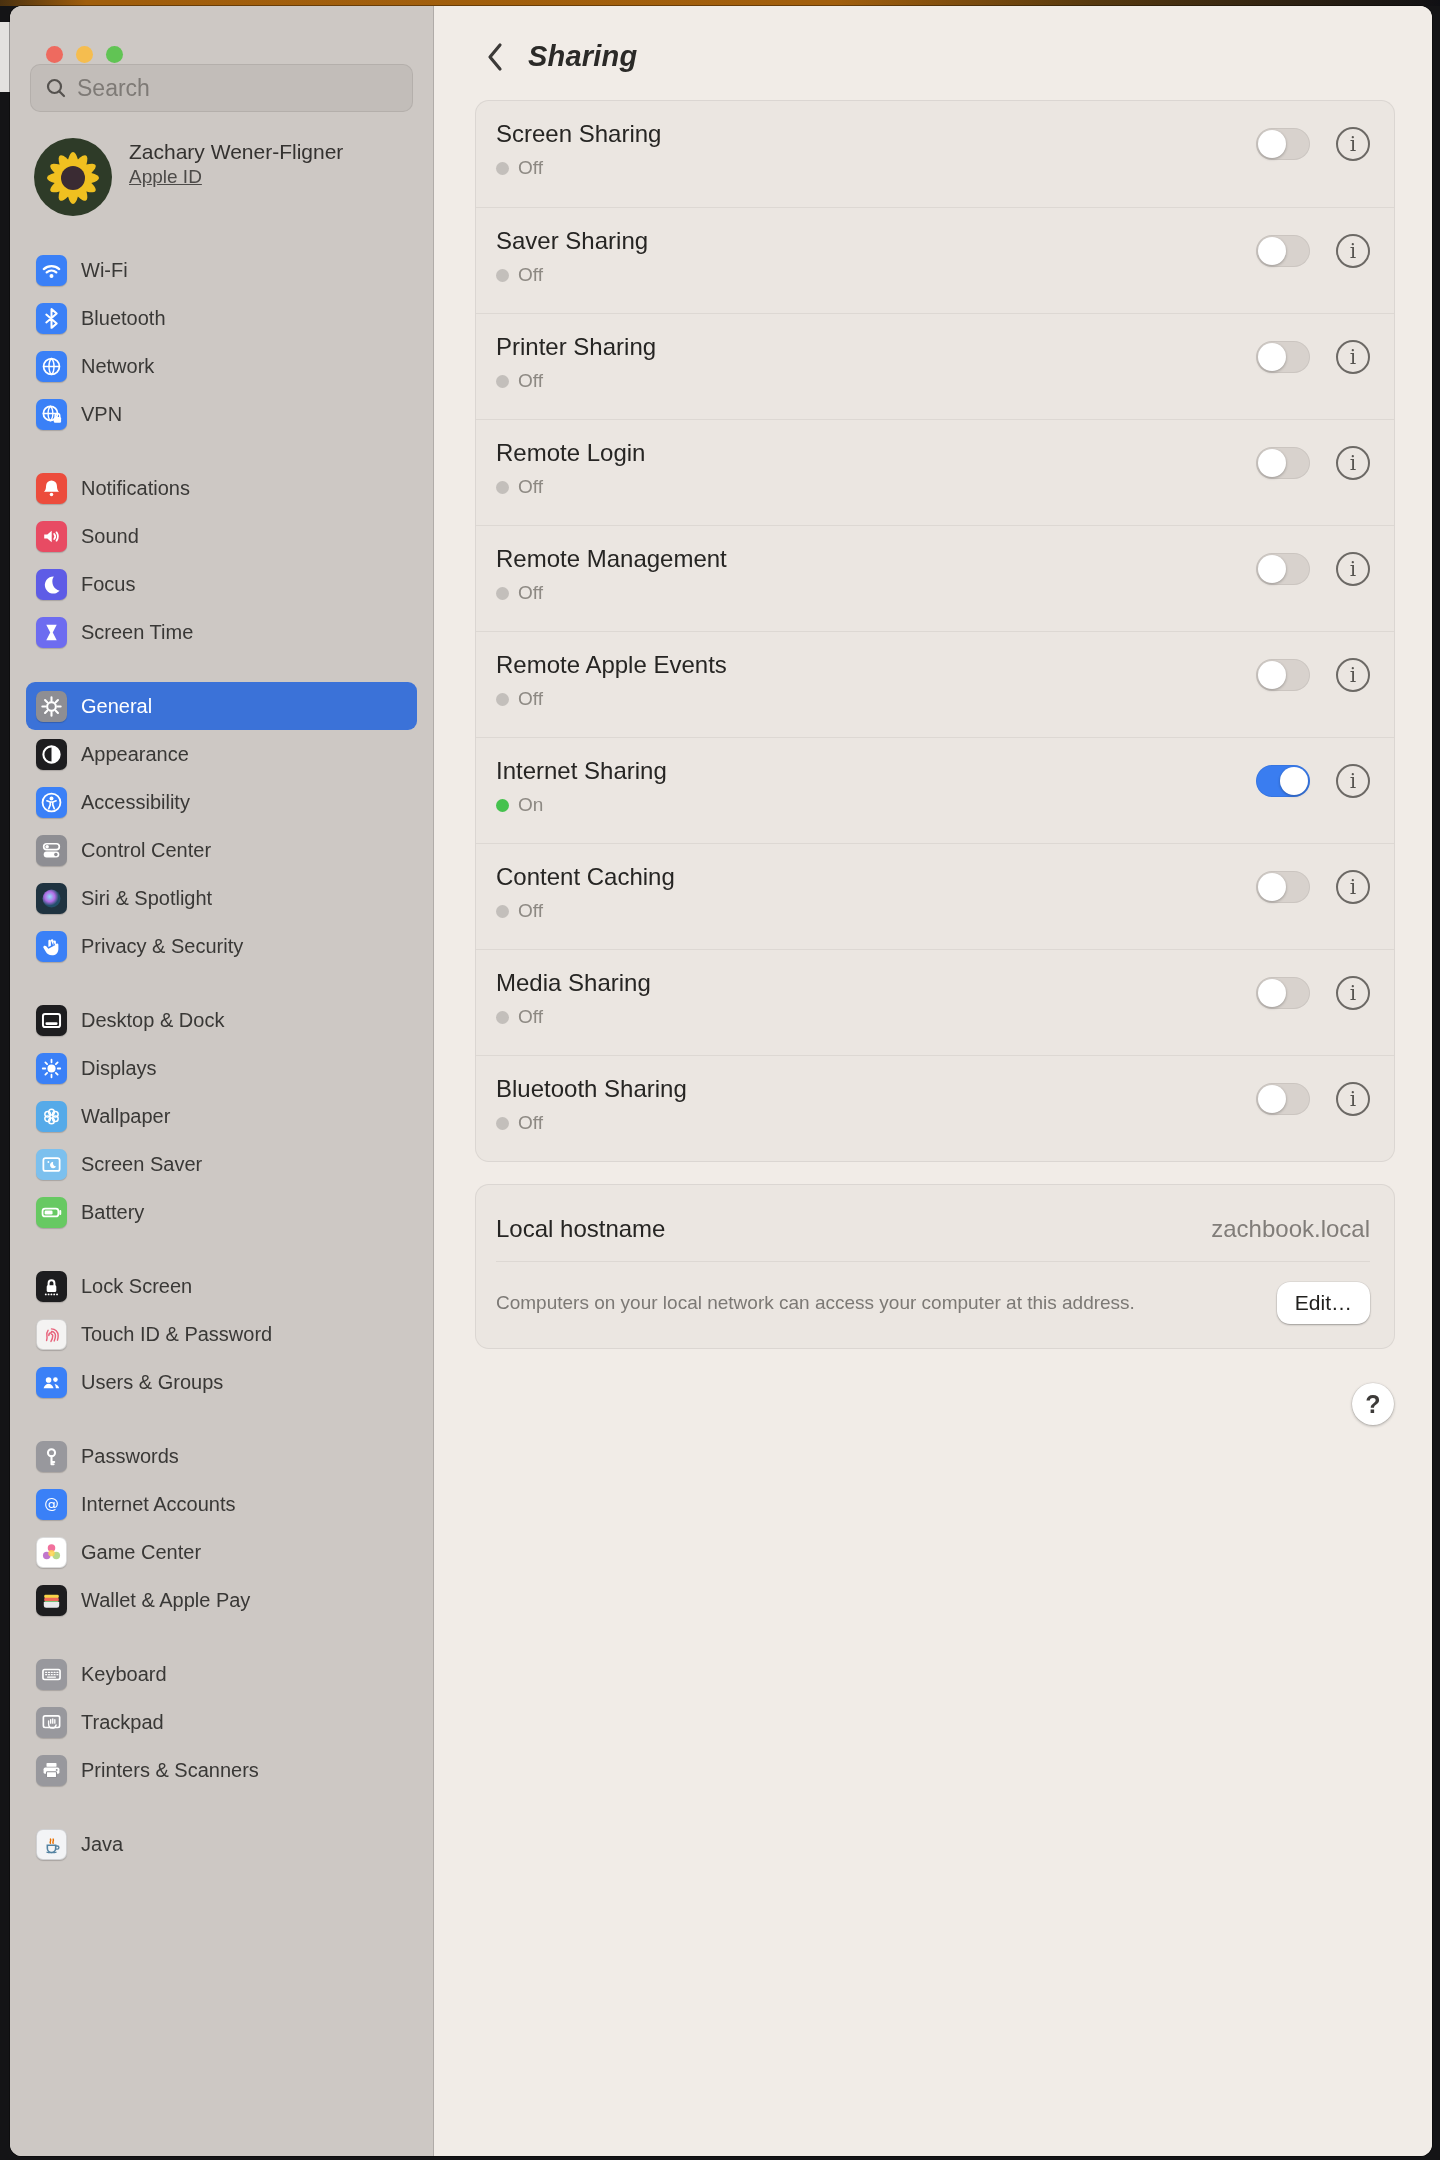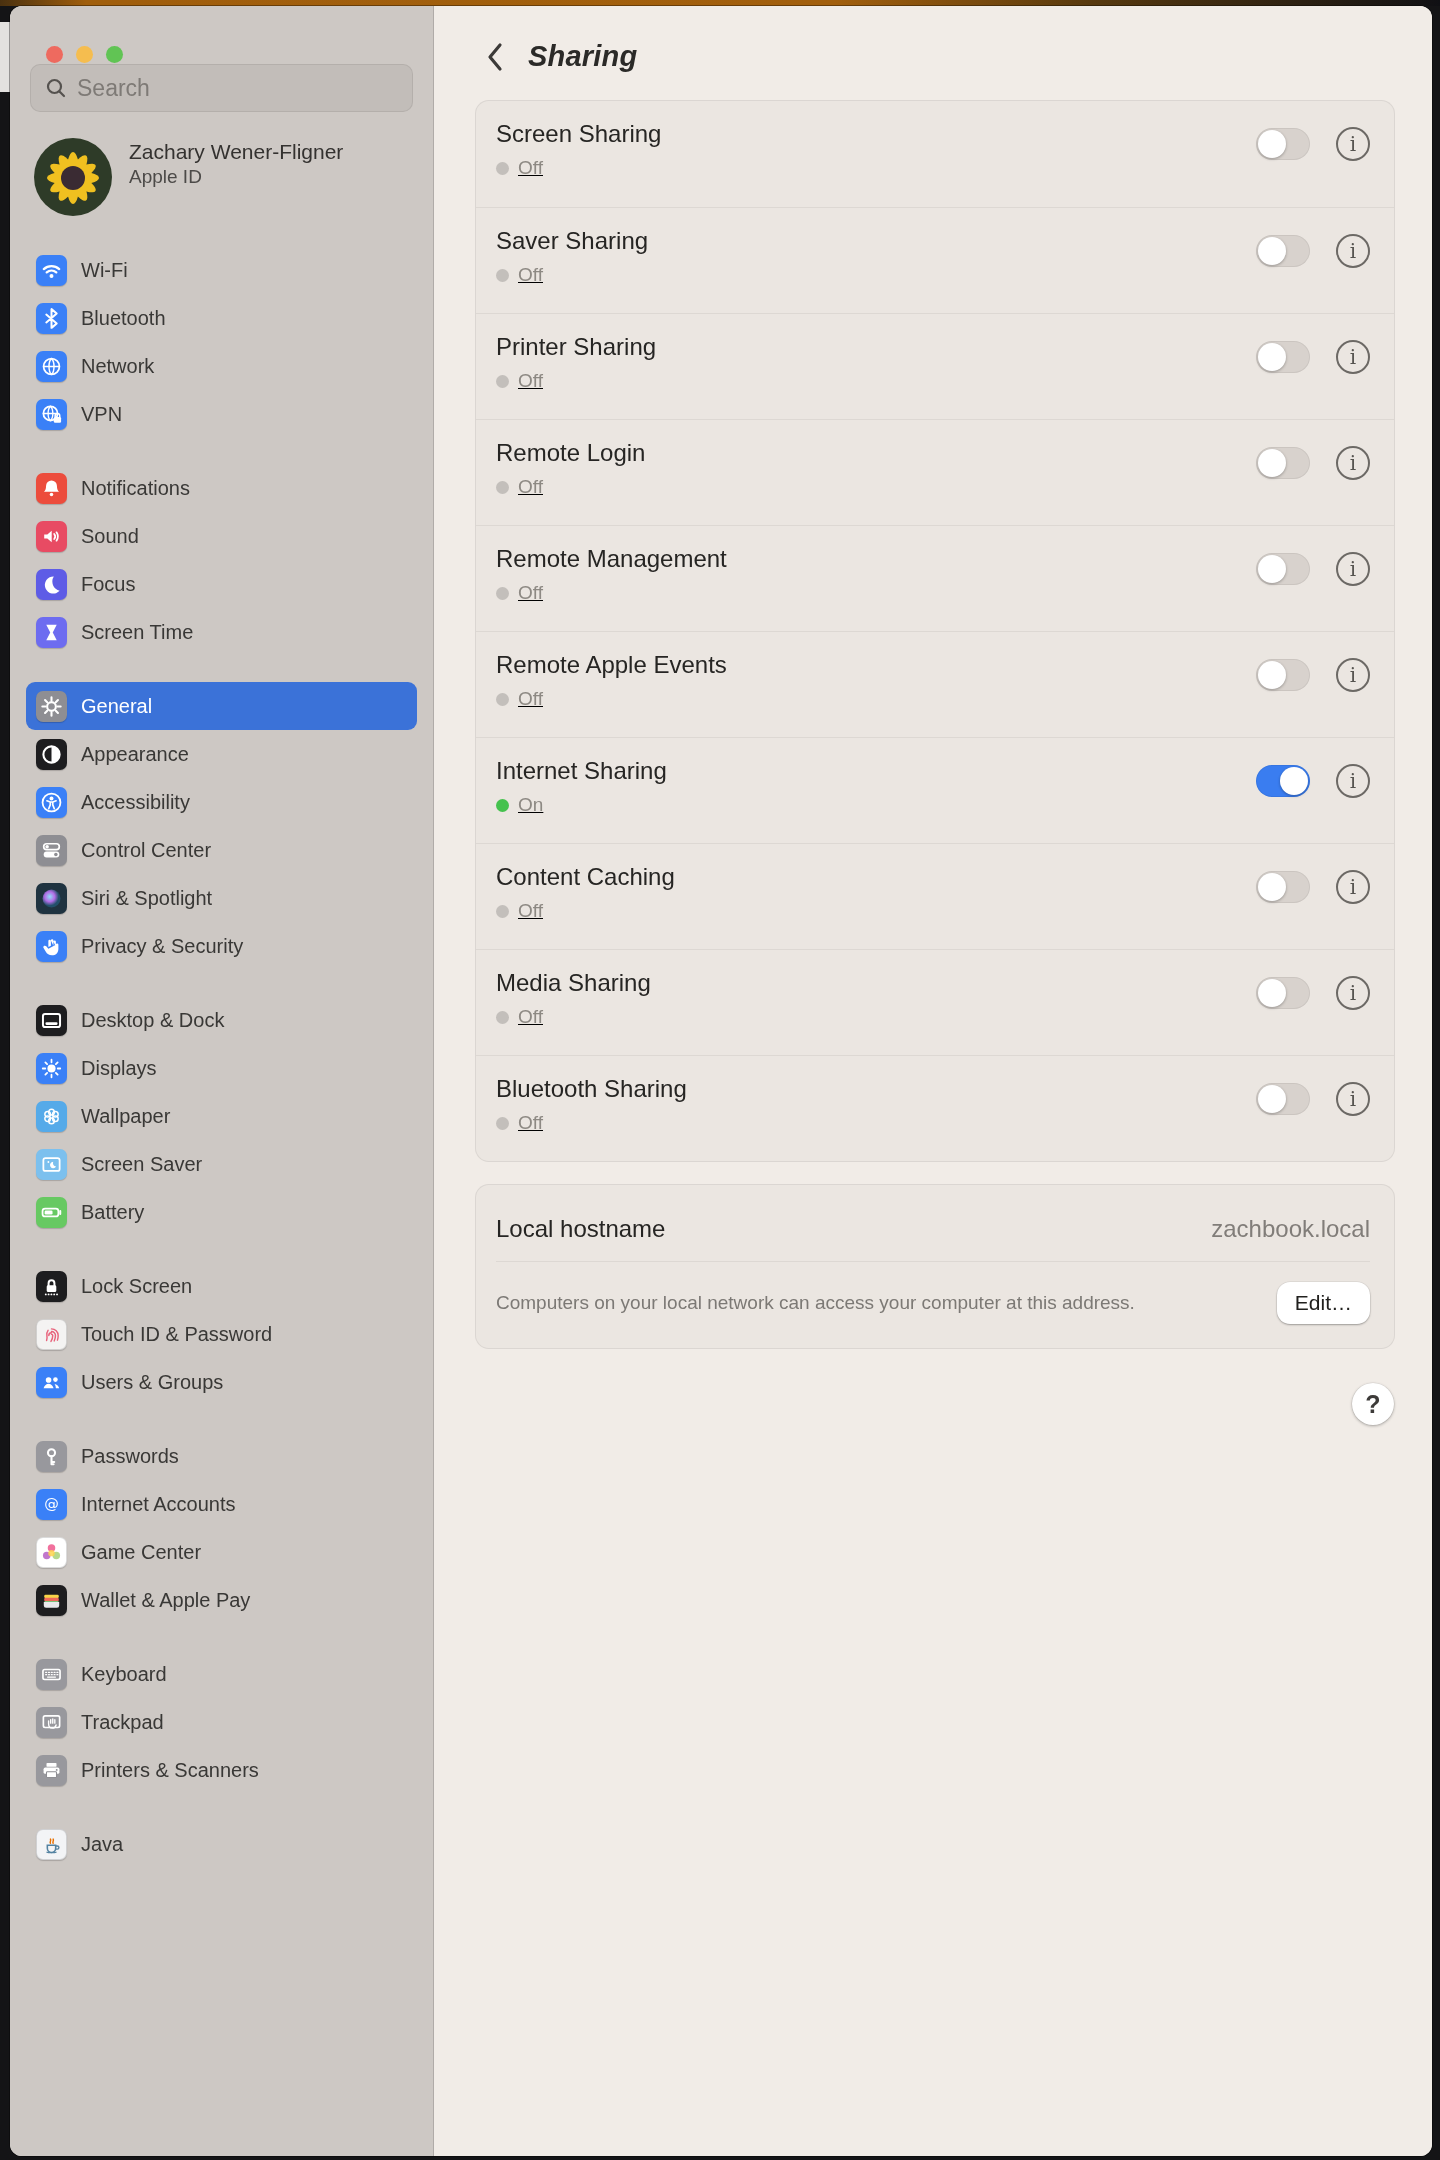--- a/index.html
+++ b/index.html
@@ -19,21 +19,21 @@
   .traffic span { width:17px; height:17px; border-radius:50%; display:block; }
   .search-field { margin:0 20px; height:48px; background:#c2bdb9; border:1px solid rgba(0,0,0,.07);
                   border-radius:10px; display:flex; align-items:center; padding:0 14px; }
   .search-field svg { flex:0 0 auto; margin-right:10px; }
   .search-field input { border:none; outline:none; background:transparent; font-size:23px;
                         color:#3c3a38; width:100%; font-family:inherit; }
   .search-field input::placeholder { color:#7e7a76; }
   .profile { display:flex; margin:26px 20px 0 24px; gap:17px; }
   .avatar { width:78px; height:78px; border-radius:50%; overflow:hidden; flex:0 0 auto; }
   .profile-name { font-size:21px; color:#343230; line-height:1.3; }
-  .profile-sub { font-size:19px; color:#4c4a48; line-height:1.3; }
+  .profile-sub { font-size:19px; color:#4c4a48; line-height:1.3;text-decoration:underline; }
   .nav { margin-top:30px; padding:0 16px; }
   .nav-group { margin-bottom:26px; }
   .nav-item { display:flex; align-items:center; height:48px; padding:0 10px; border-radius:9px; }
   .nav-item.selected { background:#3b72d8; }
   .nav-item.selected .nav-label { color:#ffffff; }
   .nav-label { font-size:20px; color:#39383 6; color:#393836; margin-left:14px; }
   .icon-tile { width:31px; height:31px; border-radius:7px; display:flex; align-items:center;
                justify-content:center; flex:0 0 auto; box-shadow:0 1px 1px rgba(0,0,0,.18); }
   .icon-tile.light { border:1px solid rgba(0,0,0,.14); }
   .icon-tile svg { width:25px; height:25px; display:block; }
@@ -42,21 +42,21 @@
   .main { flex:1; background:#f1ece7; display:flex; flex-direction:column; position:relative; }
   .header { display:flex; align-items:center; padding:34px 0 0 50px; gap:22px; }
   .back-btn { width:22px; height:32px; display:flex; align-items:center; justify-content:center; cursor:default; }
   .page-title { font-size:29px; font-weight:700; color:#2b2a28; letter-spacing:.2px;font-style:italic; }
   .card { background:#ebe6e1; border:1px solid rgba(0,0,0,.065); border-radius:14px; margin:0 37px 0 41px; }
   .card.services { margin-top:27px; }
   .service-row { position:relative; height:106px; padding:19px 24px 0 20px; display:flex; align-items:flex-start; }
   .service-row + .service-row { border-top:1px solid #ddd8d3; }
   .service-info { flex:1; }
   .service-title { font-size:24px; color:#262523; }
-  .service-status { display:flex; align-items:center; gap:9px; margin-top:9px;text-decoration:underline; }
+  .service-status { display:flex; align-items:center; gap:9px; margin-top:9px; }
   .status-dot { width:13px; height:13px; border-radius:50%; background:#c3bfbb; }
   .status-dot.on { background:#45c24e; }
   .status-label { font-size:19px; color:#8d8983; }
   .service-controls { display:flex; align-items:center; gap:26px; margin-top:7px; }
   .switch { width:54px; height:32px; border-radius:16px; background:#d8d2cd; position:relative;
             box-shadow:inset 0 0 0 1px rgba(0,0,0,.06); }
   .switch .knob { position:absolute; top:2px; left:2px; width:28px; height:28px; border-radius:50%;
                   background:#ffffff; box-shadow:0 1px 3px rgba(0,0,0,.3); }
   .switch.on { background:#3a7df0; }
   .switch.on .knob { left:auto; right:2px; }

